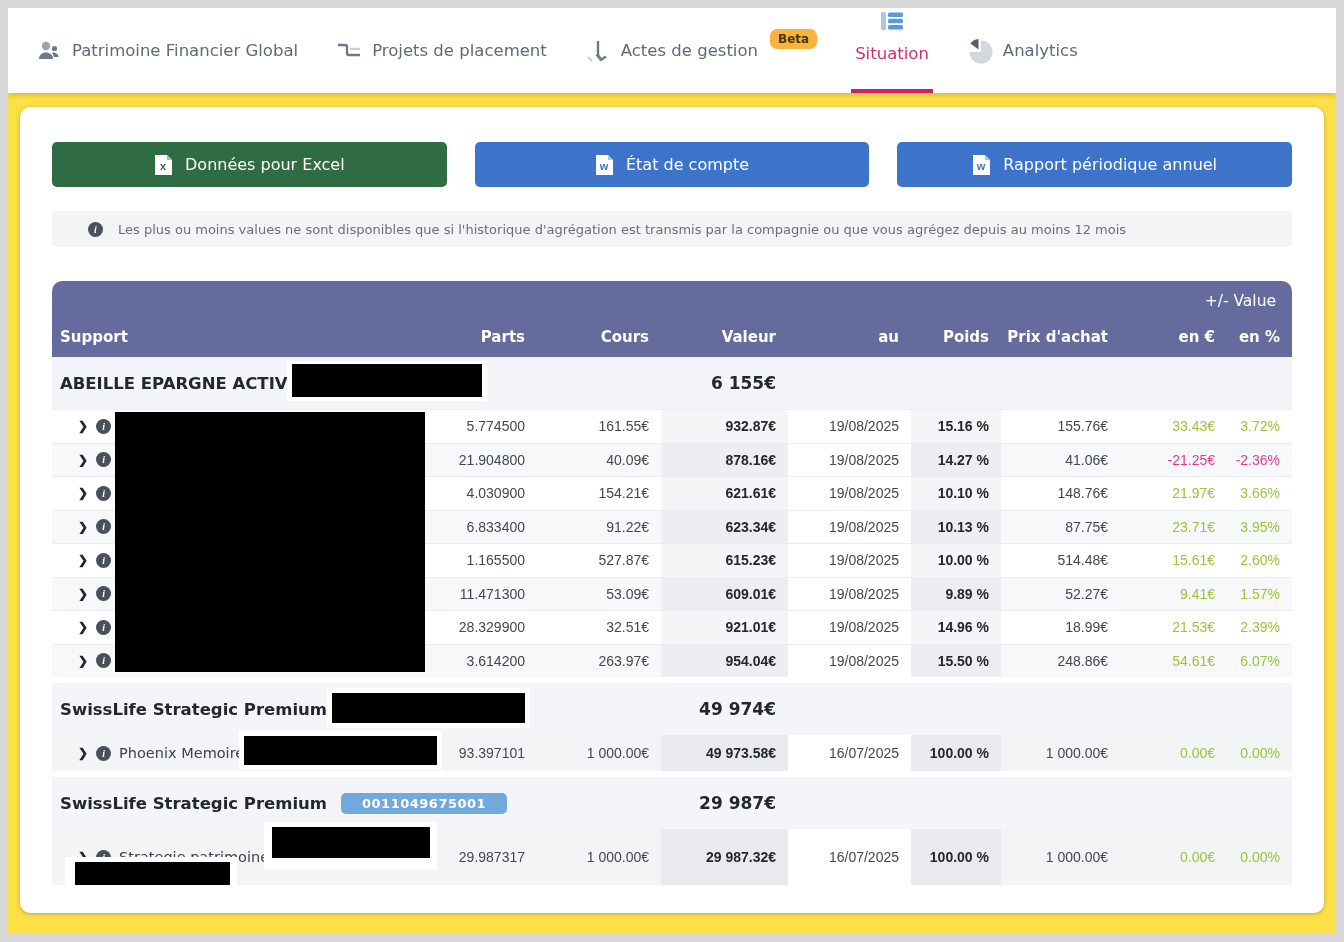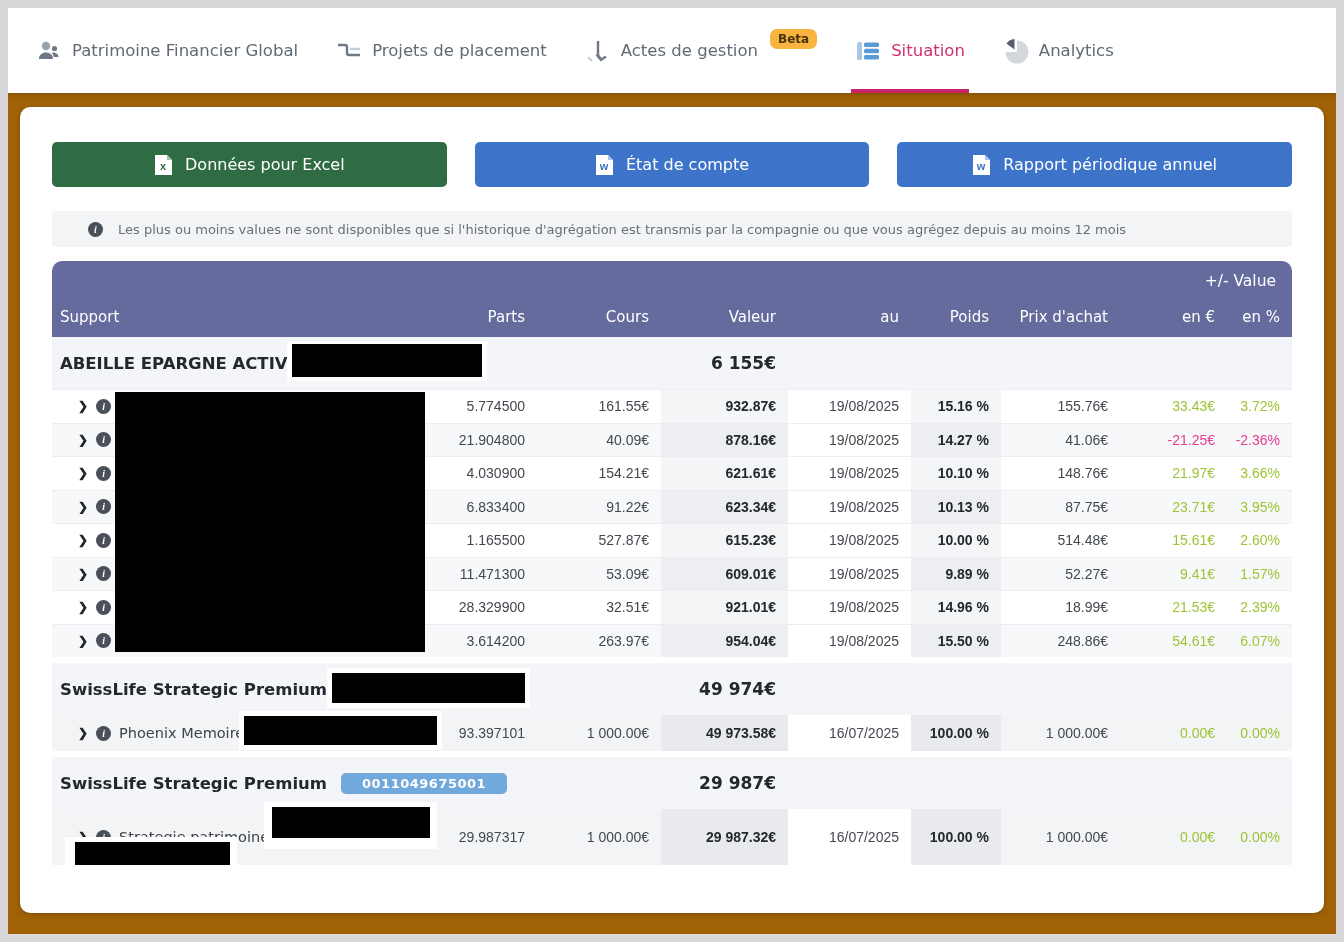--- a/index.html
+++ b/index.html
@@ -1,48 +1,48 @@
 <!DOCTYPE html>
 <html><head>
 <meta charset="utf-8">
 <style>
   * { margin:0; padding:0; box-sizing:border-box; }
   html,body { width:1344px; height:942px; }
   body { font-family:"DejaVu Sans", sans-serif; background:#8f8f8f; }
-  .window { width:1344px; height:942px; border:8px solid #d8d8d8; background:#a16207; overflow:hidden; }
+  .window { width:1344px; height:942px; border:8px solid #d8d8d8; background:#fde047; overflow:hidden; }
 
   
   .navbar { height:85px; background:#ffffff; display:flex; align-items:center; padding:0 28px; gap:38px; box-shadow:0 2px 5px rgba(0,0,0,.18); position:relative; z-index:2; }
   .nav-item { display:flex; align-items:center; gap:10px; height:100%; position:relative; color:#5f6a76; font-size:16.5px; cursor:pointer; white-space:nowrap; }
-  .nav-item.active { color:#d02e6d; }
+  .nav-item.active { color:#d02e6d;flex-direction:column; }
   .nav-item.active::after { content:""; position:absolute; left:-4px; right:-4px; bottom:0; height:4px; background:#c9246a; }
   .nav-icon { width:26px; height:26px; flex:0 0 auto; }
   .beta { display:inline-block; background:#f8b43f; color:#463607; font-size:12px; font-weight:bold; padding:3px 8px; border-radius:7px; position:relative; top:-12px; margin-left:2px; }
 
   
   .content { height:841px; padding:14px 12px 0 12px; }
   .card { background:#ffffff; border-radius:10px; height:806px; padding:35px 32px 0 32px; box-shadow:0 1px 4px rgba(0,0,0,.25); }
 
   .btn-row { display:flex; gap:28px; }
   .btn { flex:1; height:45px; border:none; border-radius:5px; color:#fff; font-family:"DejaVu Sans", sans-serif; font-size:16px; display:flex; align-items:center; justify-content:center; gap:12px; cursor:pointer; }
   .btn-green { background:#2f6b43; }
   .btn-blue { background:#3d74c9; }
   .doc-ic { width:19px; height:22px; }
 
   .notice { margin-top:24px; height:36px; background:#f3f4f6; border-radius:4px; display:flex; align-items:center; padding:0 14px 0 36px; color:#6a6f77; font-size:13px; position:relative; }
   .notice .i-circle { position:absolute; left:36px; }
   .notice span.txt { margin-left:30px; }
   .i-circle { width:15px; height:15px; border-radius:50%; background:#4a505a; color:#fff; font-size:10px; font-weight:bold; display:inline-flex; align-items:center; justify-content:center; font-family:"Liberation Serif", serif; font-style:italic; }
 
   
-  .table-wrap { margin-top:14px; position:relative; width:1240px; }
+  .table-wrap { margin-top:34px; position:relative; width:1240px; }
   .grid { display:grid; grid-template-columns:385px 100px 124px 127px 123px 90px 119px 107px 65px; align-items:center; }
   .thead { background:#656b9c; border-radius:10px 10px 0 0; color:#fff; }
   .thead .pl-line { text-align:right; padding:11px 16px 0 0; font-size:15.5px; height:34px; }
-  .thead .cols { height:42px; align-items:end; padding-bottom:11px; font-size:15px; }
+  .thead .cols { height:42px; align-items:end; padding-bottom:11px; font-size:15px;font-weight:bold; }
   .cell { padding-right:12px; text-align:right; overflow:hidden; white-space:nowrap; }
   .cell.support { text-align:left; padding-left:8px; padding-right:0; }
 
   .group-row { height:52px; background:#f4f5f8; }
   .group-row.gap { margin-top:6px; }
   .group-title { font-size:16.5px; font-weight:bold; color:#23272e; display:flex; align-items:center; gap:14px; }
   .group-total { font-size:17px; font-weight:bold; color:#23272e; }
   .contract-badge { background:#71a9dd; color:#fff; font-size:13px; font-weight:bold; padding:3px 21px; border-radius:5px; letter-spacing:.5px; }
 
   .trow { height:33.5px; background:#fff; font-family:"Liberation Sans", sans-serif; font-size:14px; color:#43484f; border-top:1px solid #ededf1; }

